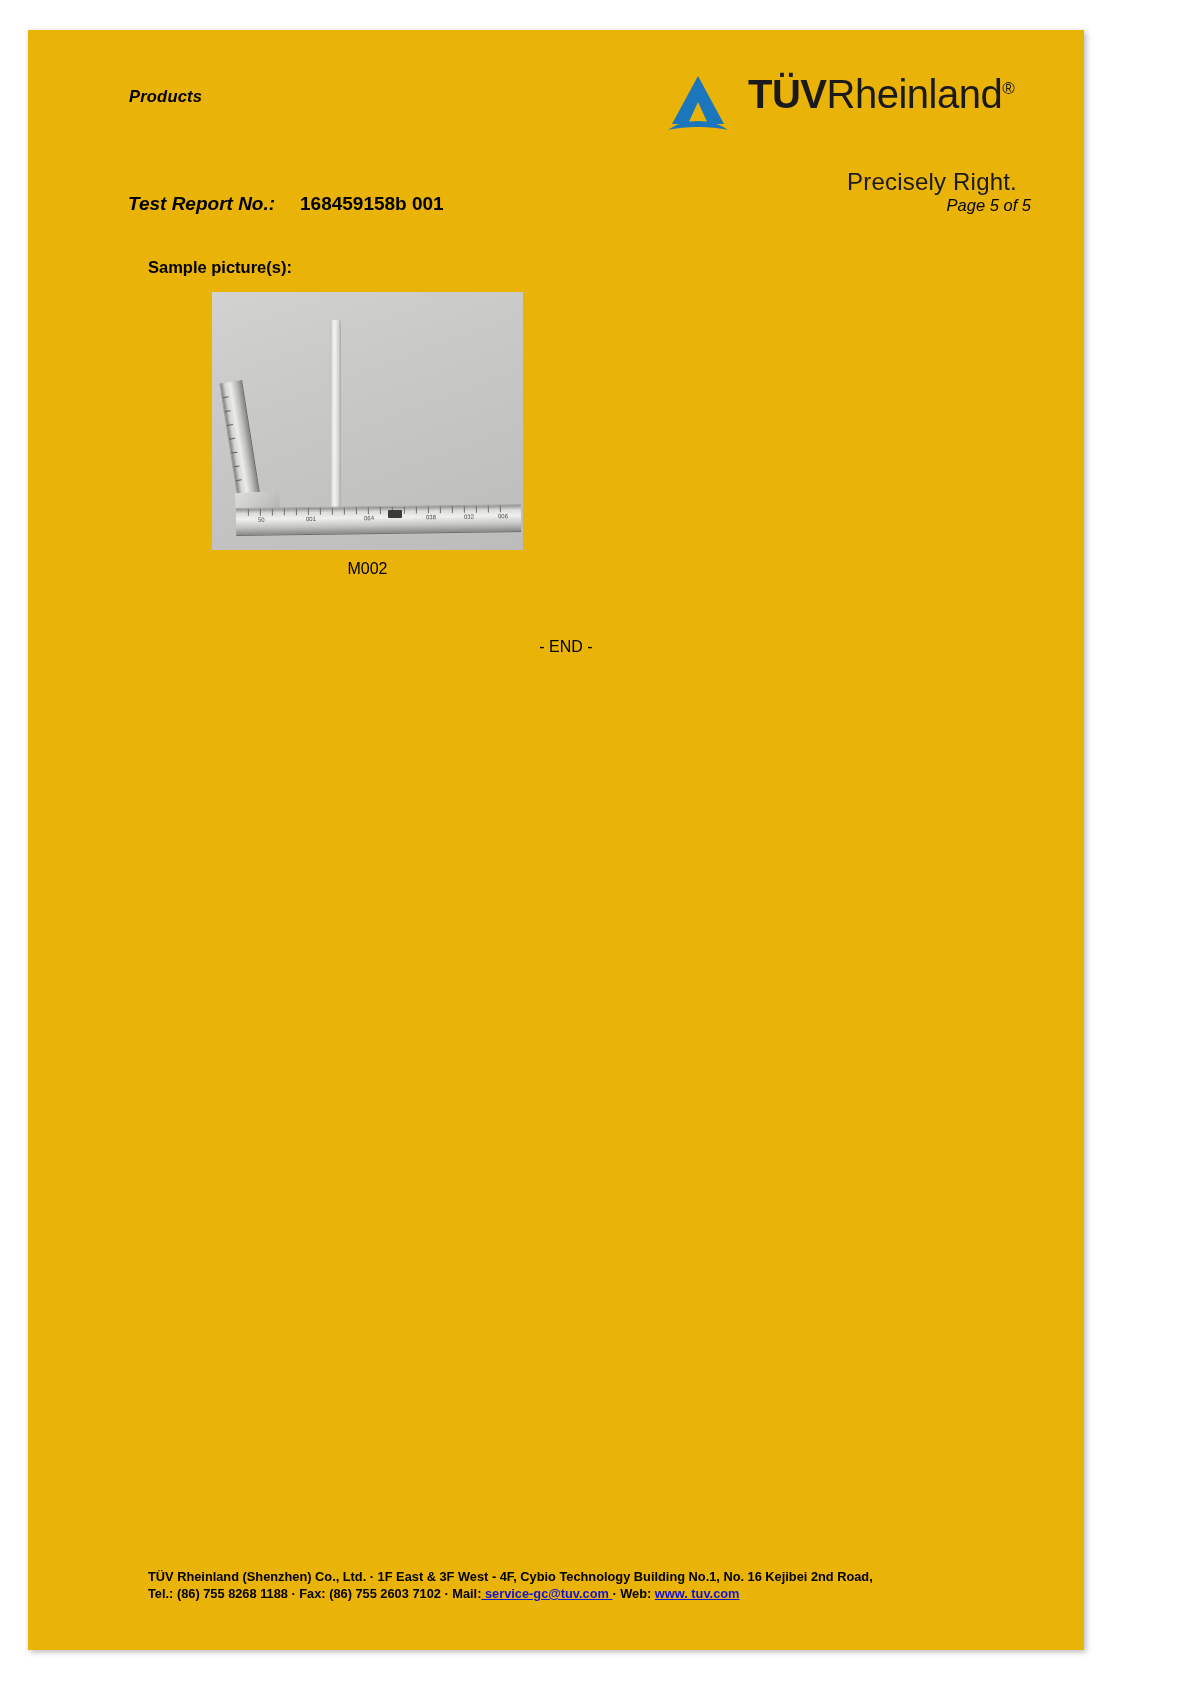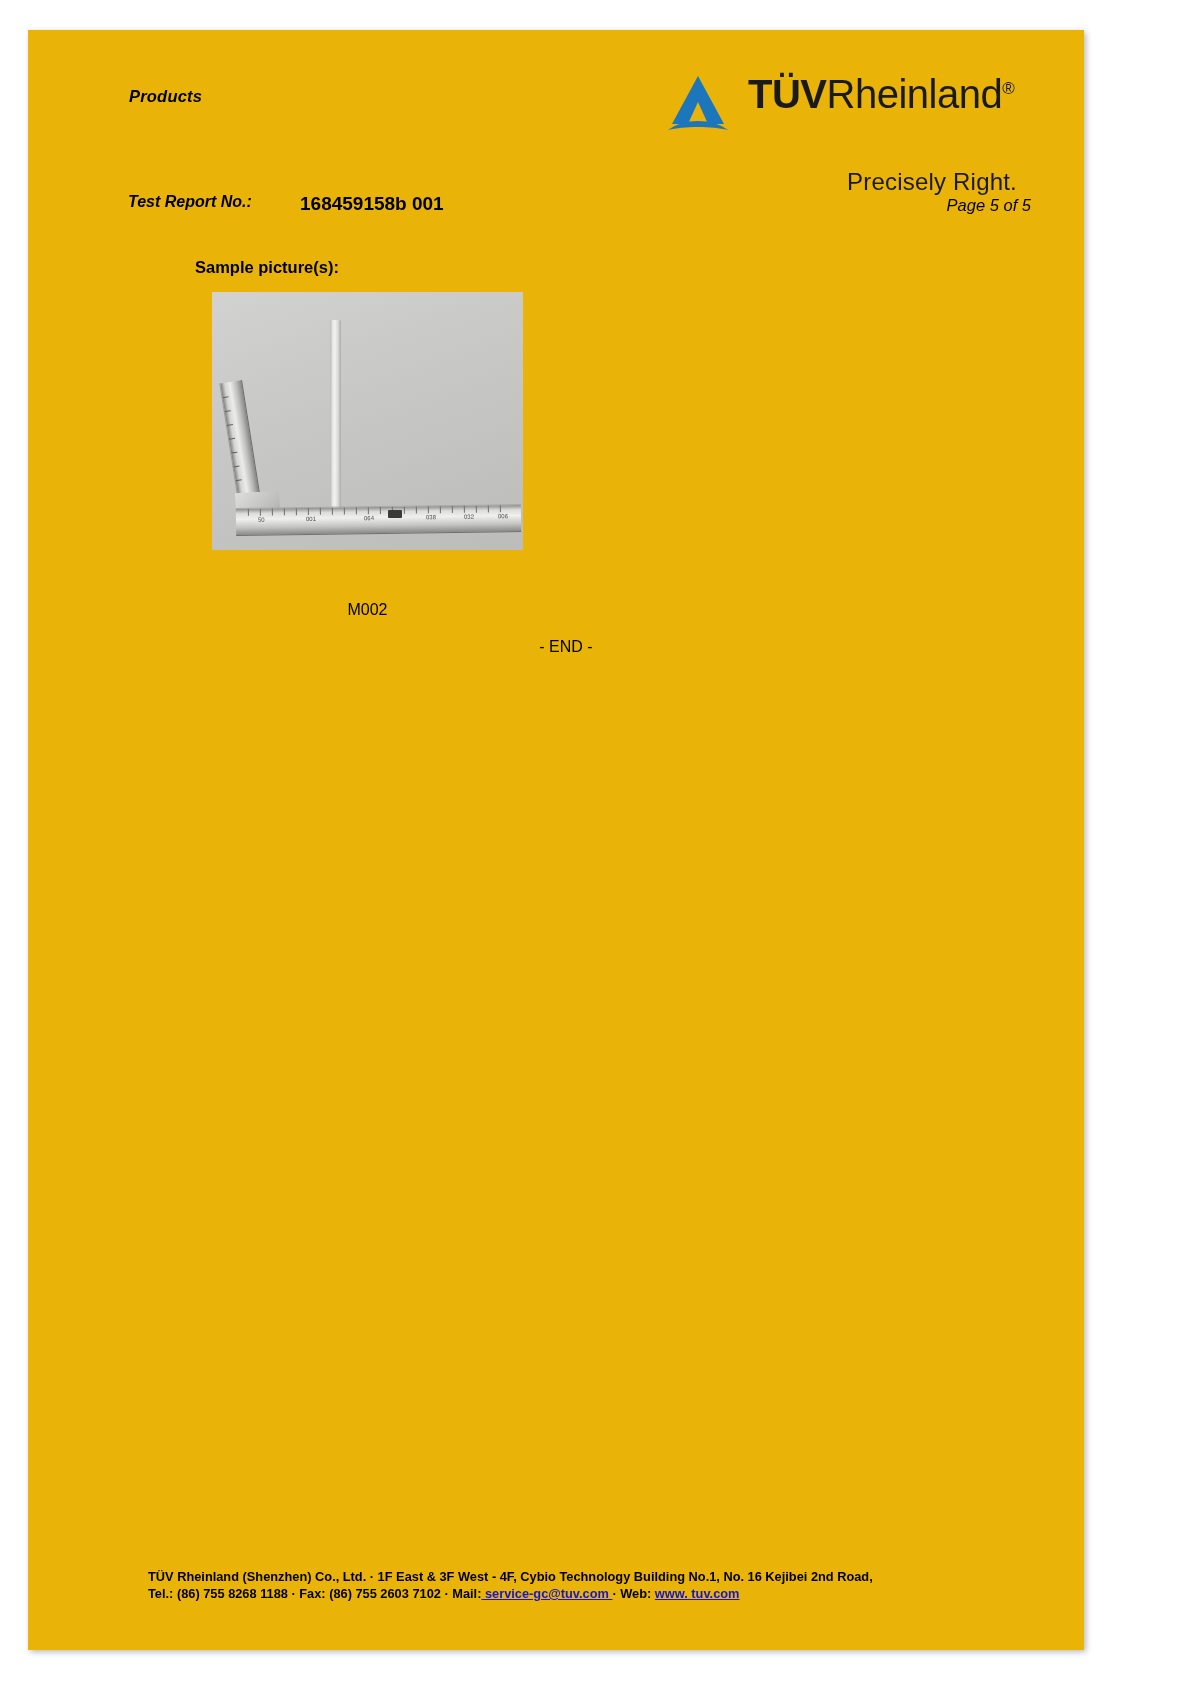--- a/index.html
+++ b/index.html
@@ -87,21 +87,21 @@
     position: absolute;
     left: 0;
     top: 163px;
     right: 0;
     height: 34px;
   }
   .report-label {
     position: absolute;
     left: 100px;
     top: 0;
-    font-size: 16px;
+    font-size: 19px;
     font-weight: bold;
     font-style: italic;
     color: #000;
     white-space: nowrap;
   }
   .report-no {
     position: absolute;
     left: 272px;
     top: 0;
     font-size: 19px;
@@ -120,21 +120,20 @@
   }
 
   
   .section-title {
     position: absolute;
     left: 120px;
     top: 228px;
     font-size: 16.5px;
     font-weight: bold;
     color: #000;
-    margin-left: 47px;
   }
 
   .photo {
     position: absolute;
     left: 184px;
     top: 262px;
     width: 311px;
     height: 258px;
     background: linear-gradient(160deg, #d2d2d0 0%, #c9c9c7 35%, #c2c2c0 70%, #bcbcba 100%);
     overflow: hidden;
@@ -215,21 +214,20 @@
   }
 
   .photo-caption {
     position: absolute;
     left: 184px;
     top: 530px;
     width: 311px;
     text-align: center;
     font-size: 16px;
     color: #000;
-    margin-top: 41px;
   }
 
   .end-mark {
     position: absolute;
     left: 0;
     top: 608px;
     width: 100%;
     text-align: center;
     font-size: 16px;
     color: #000;

